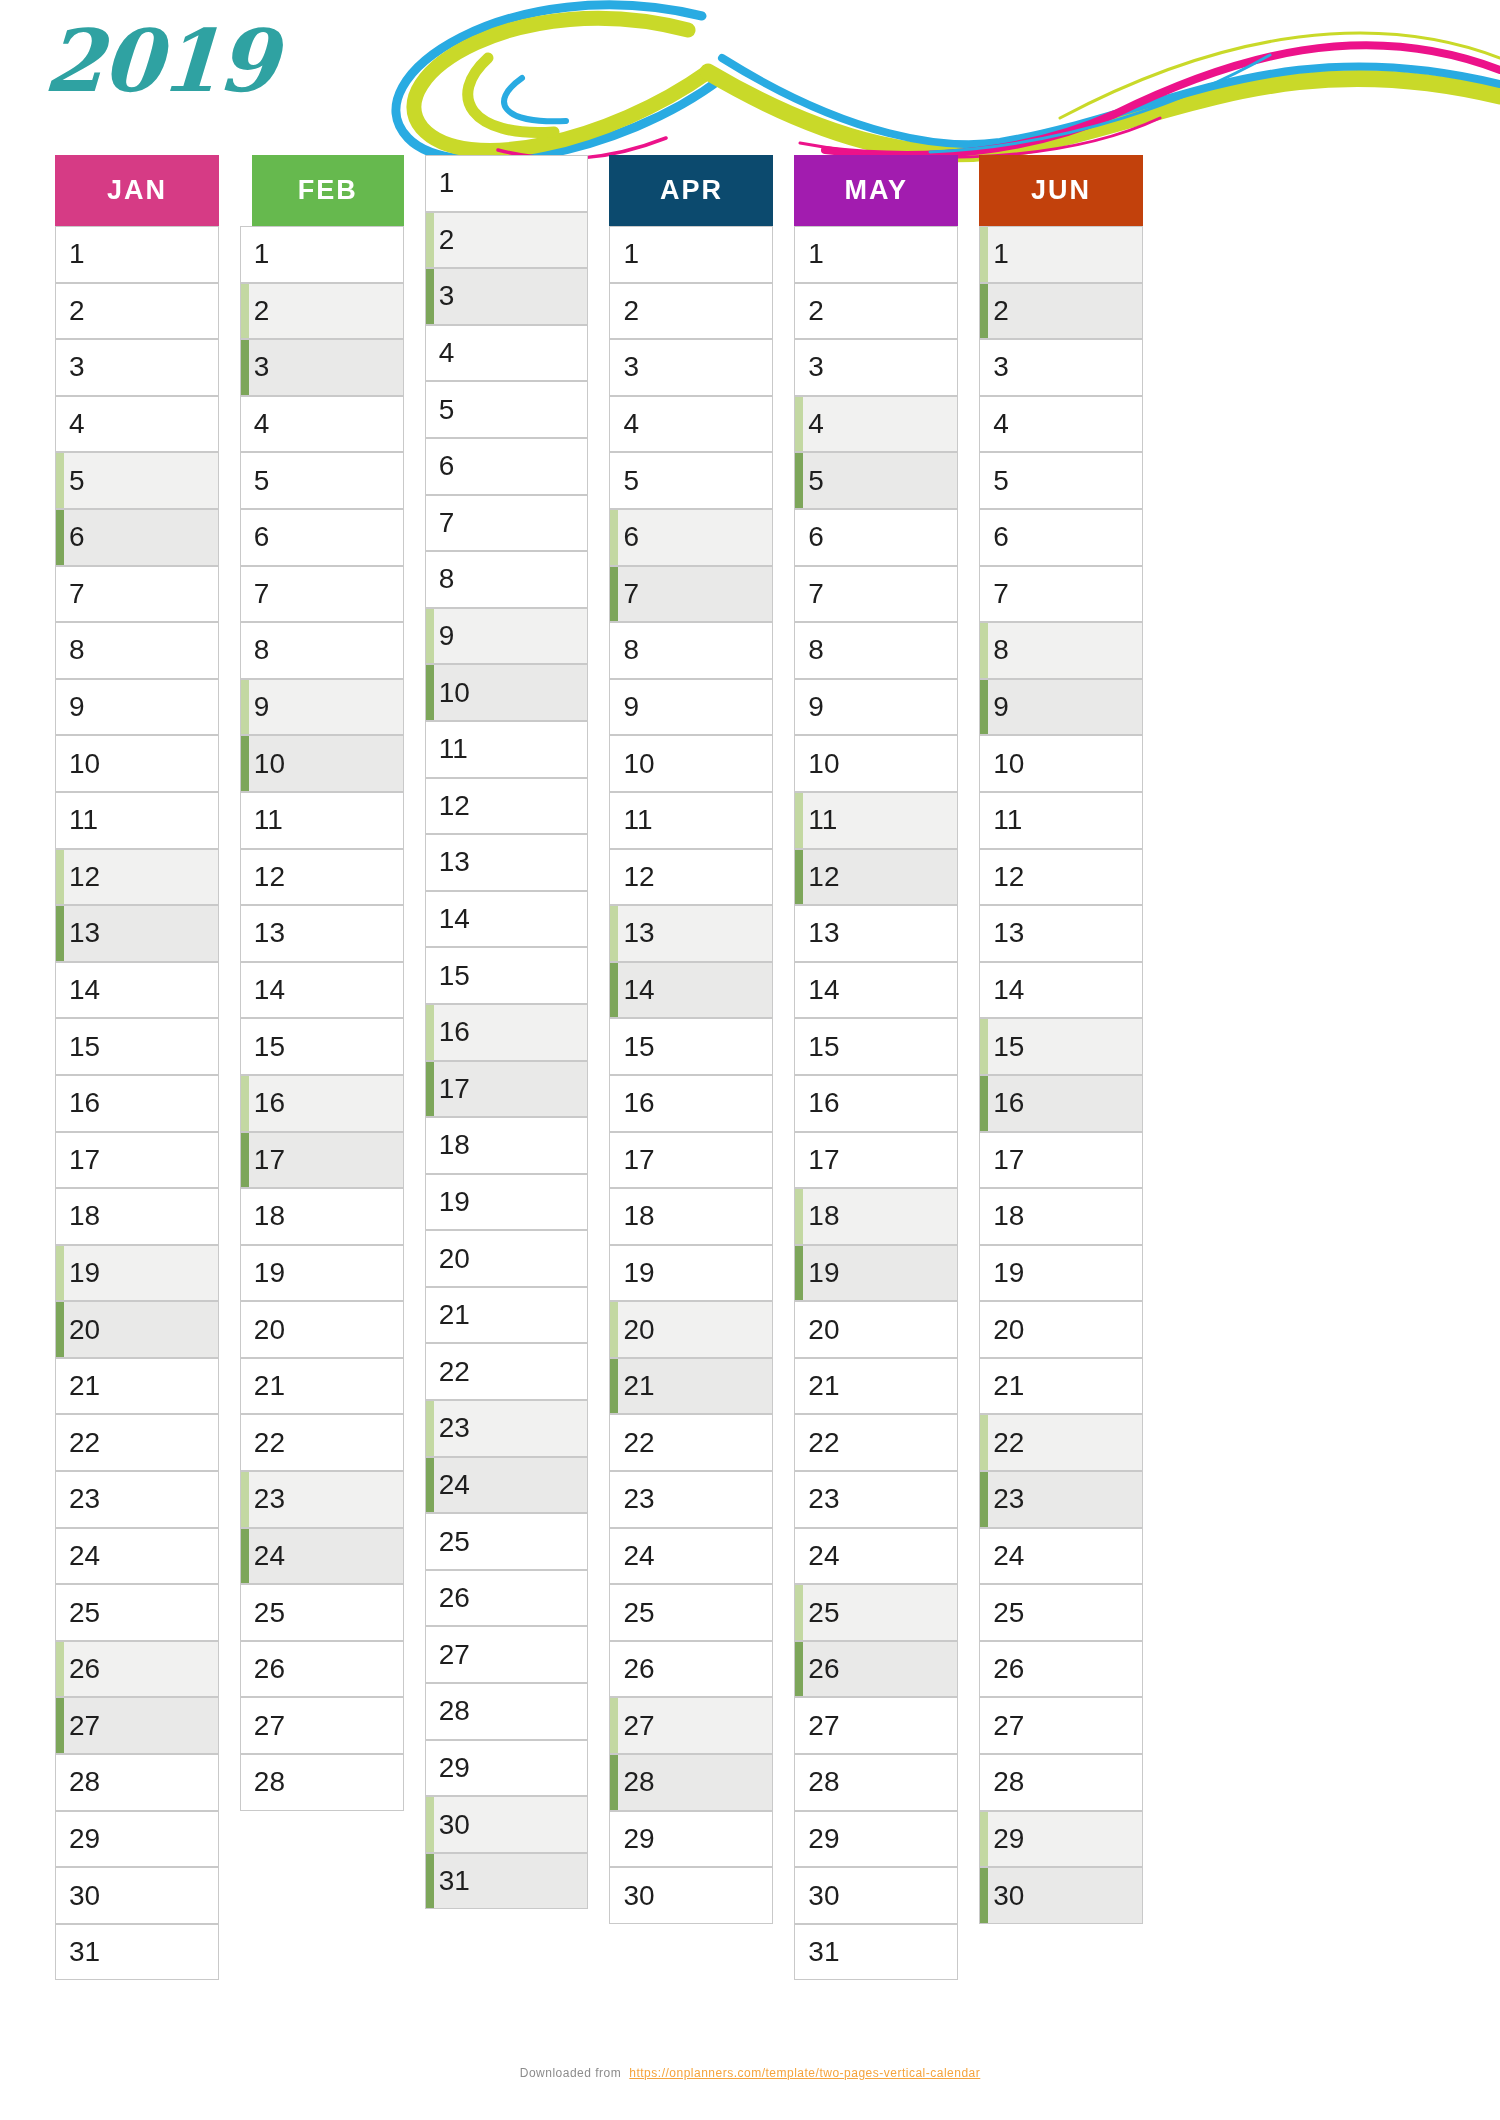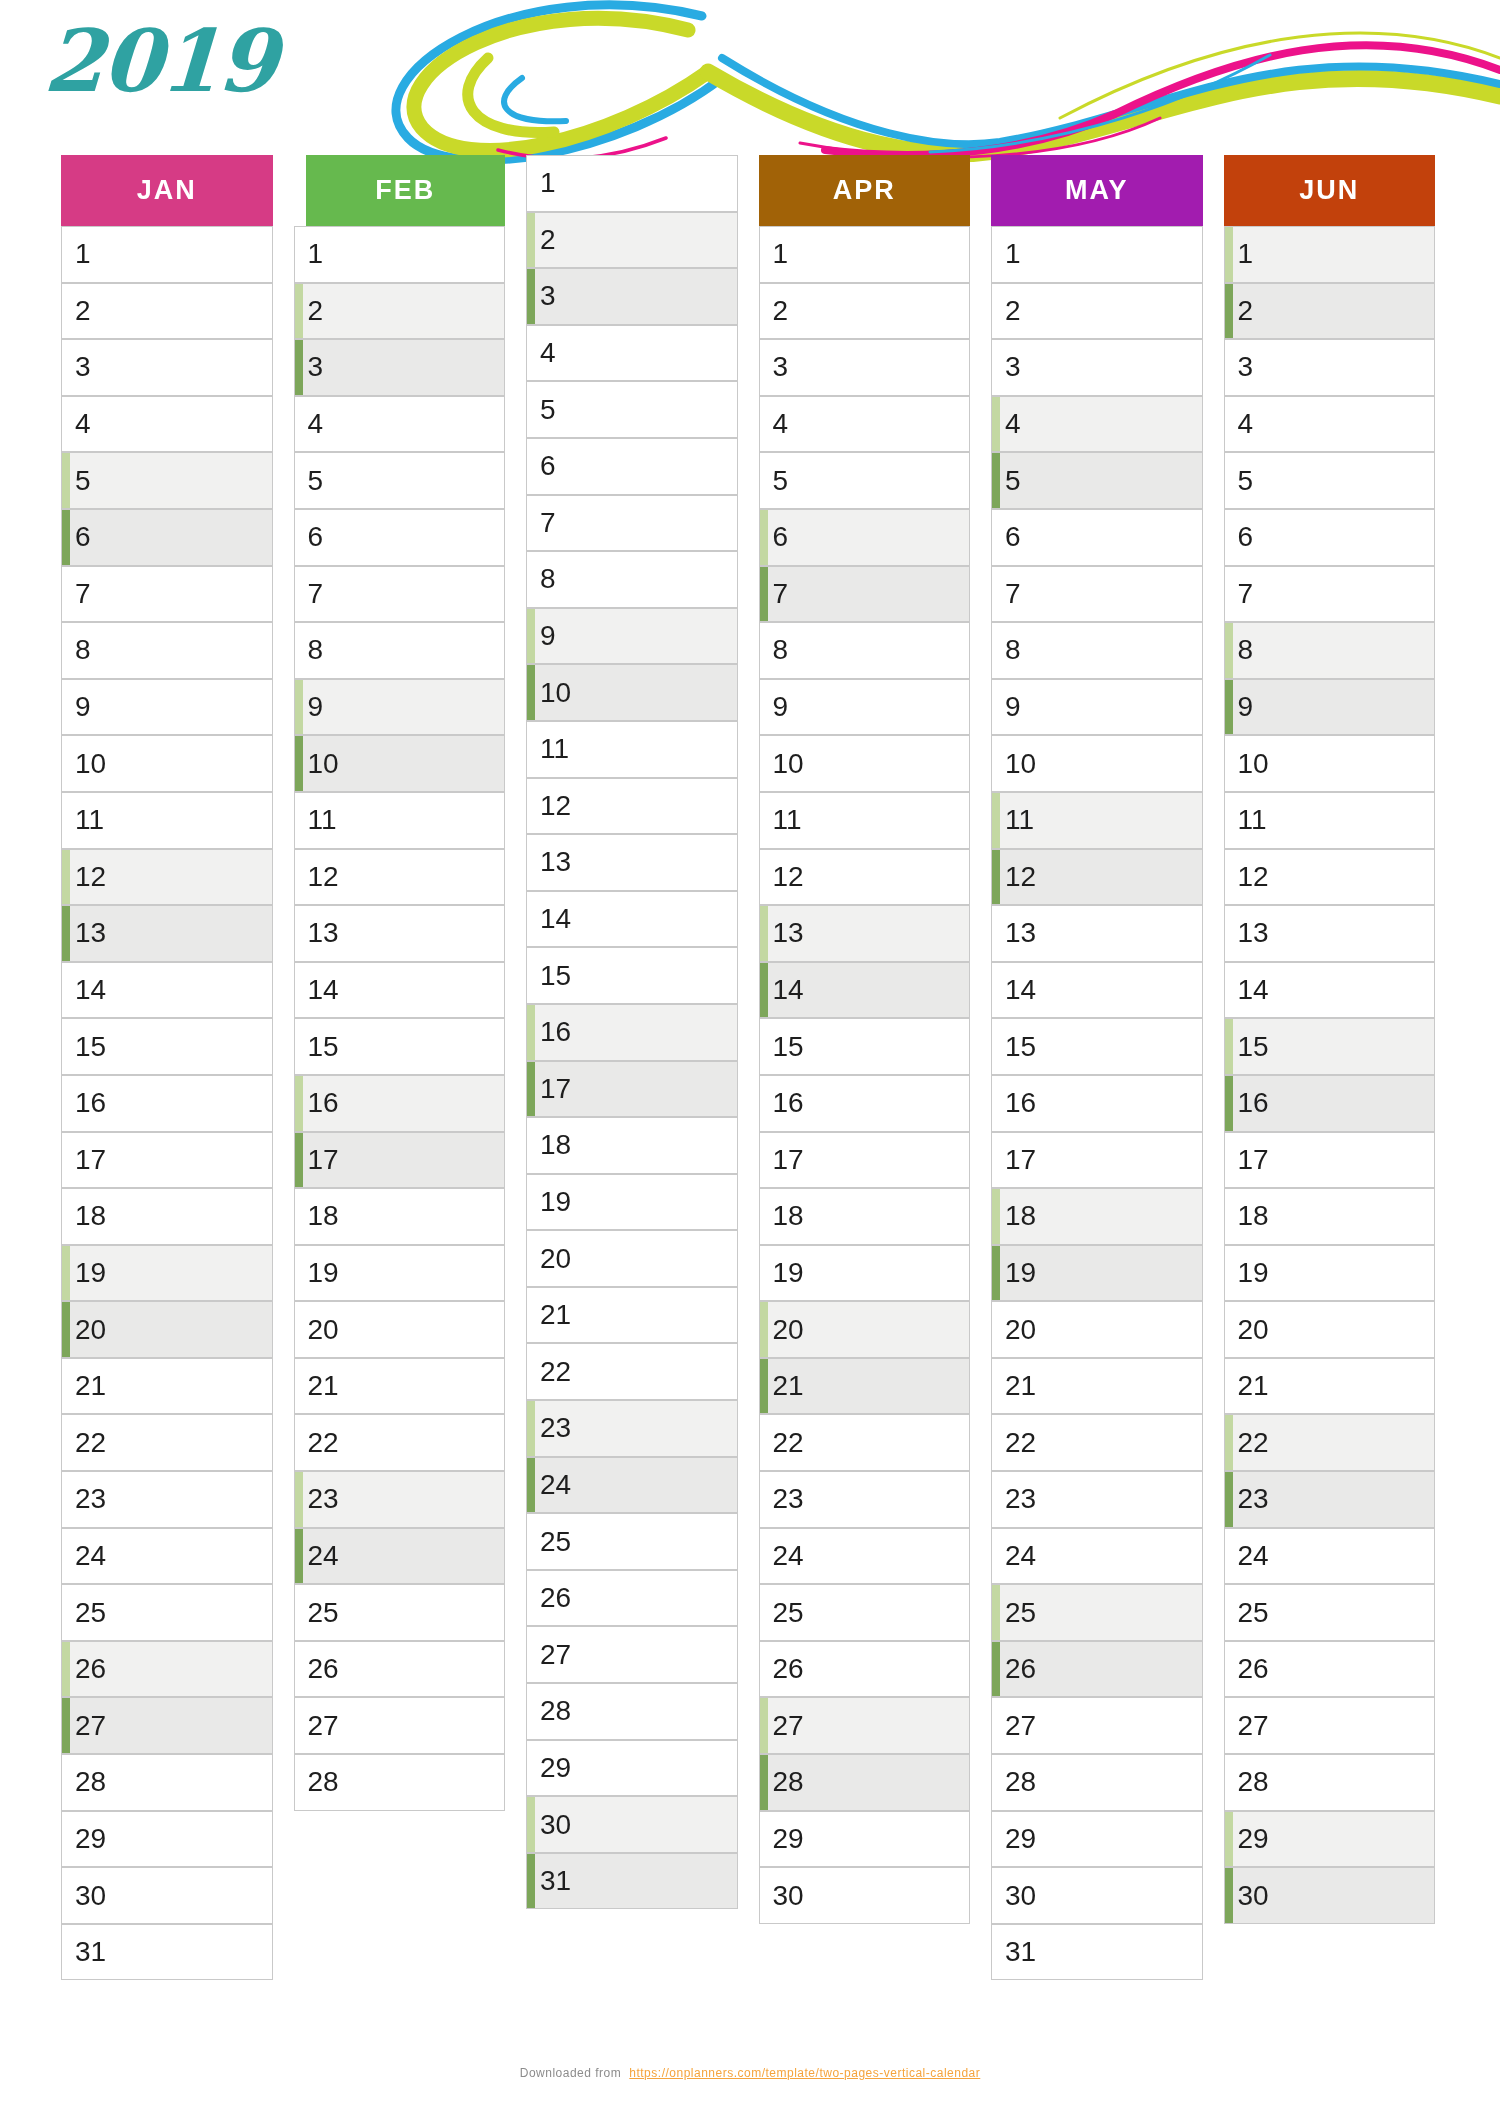--- a/index.html
+++ b/index.html
@@ -28,23 +28,23 @@
   .swoosh{
     position:absolute;
     left:370px;
     top:0;
     width:1130px;
     height:170px;
   }
   
   .calendar-grid{
     position:absolute;
-    left:61px;
+    left:55px;
     top:155px;
-    width:1374px;
+    width:1088px;
     display:flex;
     gap:21px;
   }
   .month-column{
     flex:1;
     display:flex;
     flex-direction:column;
     min-width:0;
   }
   .month-header{
@@ -403,21 +403,21 @@
           <span class="day-num">29</span>
         </div>
         <div class="day-cell sat">
           <span class="day-num">30</span>
         </div>
         <div class="day-cell sun">
           <span class="day-num">31</span>
         </div>
       </div>
       <div class="month-column">
-        <div class="month-header" style="background: #a16207;">APR</div>
+        <div class="month-header" style="background: #0c4a6e;">APR</div>
         <div class="day-cell">
           <span class="day-num">1</span>
         </div>
         <div class="day-cell">
           <span class="day-num">2</span>
         </div>
         <div class="day-cell">
           <span class="day-num">3</span>
         </div>
         <div class="day-cell">

